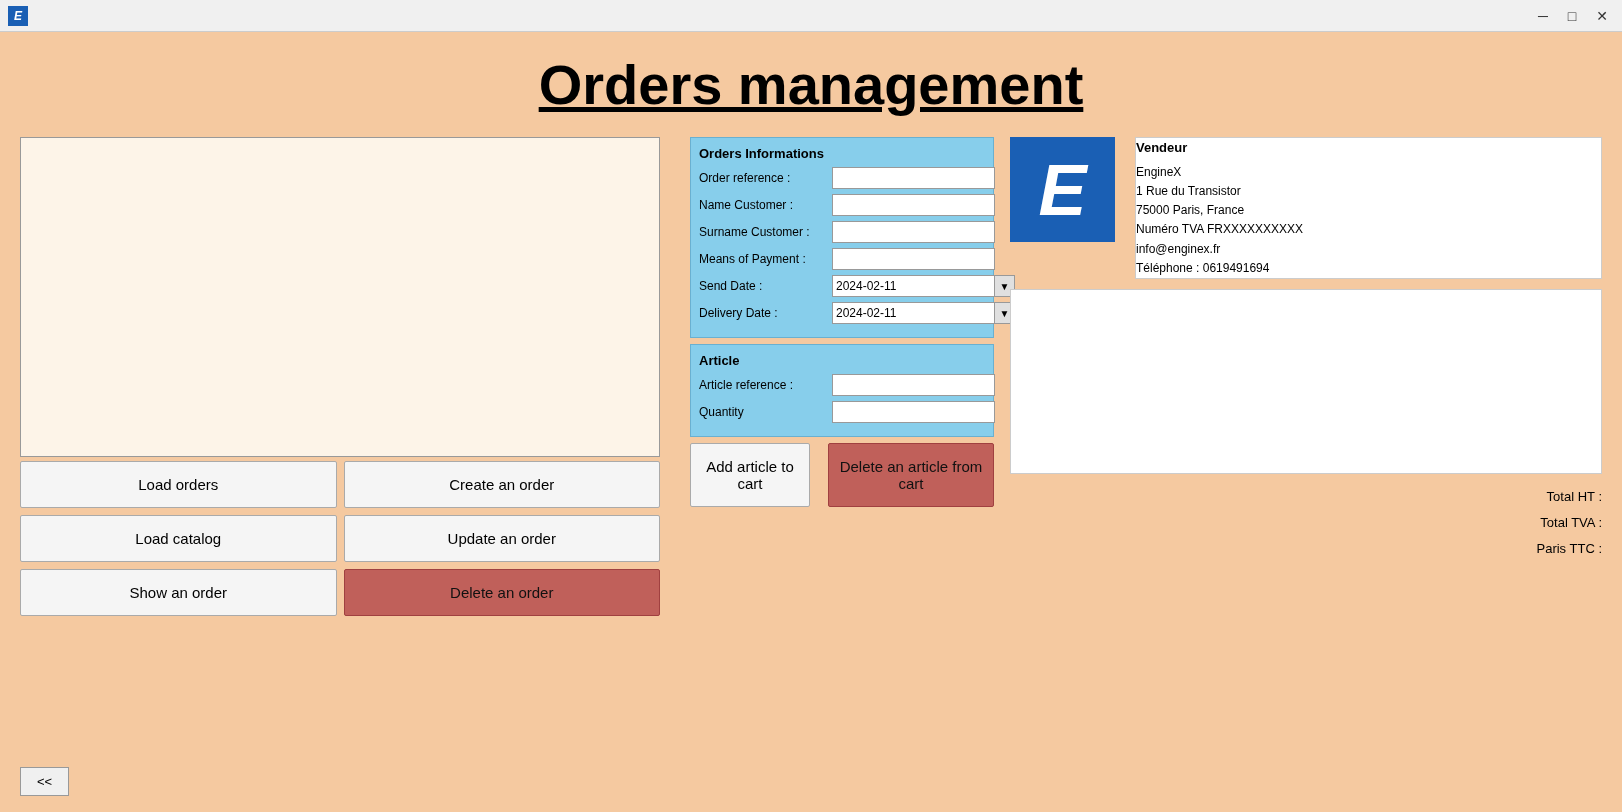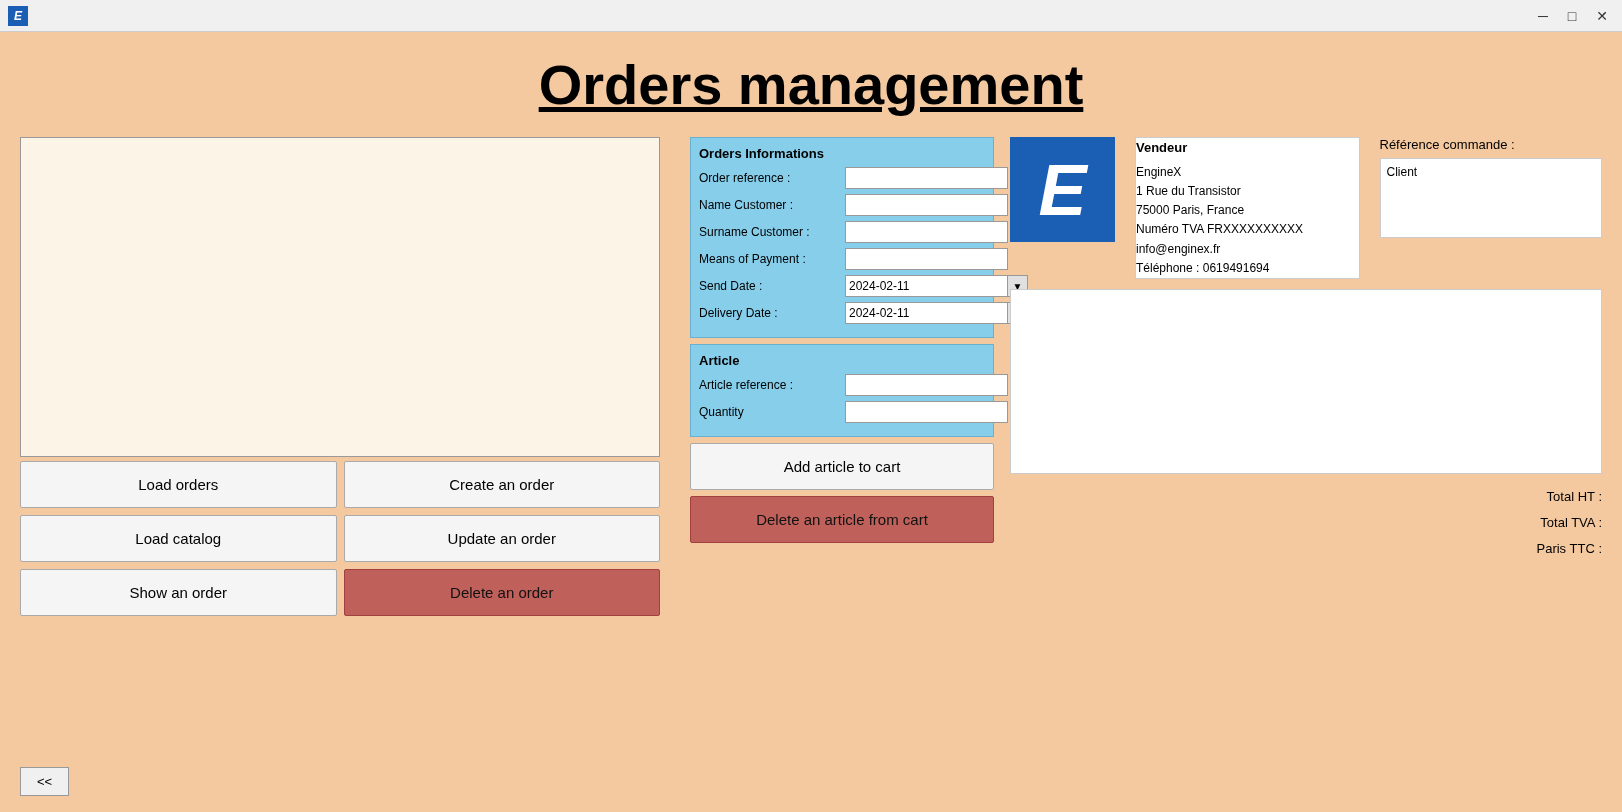--- a/index.html
+++ b/index.html
@@ -131,21 +131,21 @@
       font-size: 13px;
       font-weight: bold;
       margin-bottom: 6px;
       color: #000;
     }
 
     .form-row {
       display: flex;
       align-items: center;
       margin-bottom: 5px;
-      gap: 16px;
+      gap: 3px;
     }
 
     .form-label {
       font-size: 12px;
       color: #000;
       width: 130px;
       flex-shrink: 0;
     }
 
     .form-input {
@@ -187,22 +187,22 @@
     }
 
     .article-box {
       background: #87ceeb;
       border: 1px solid #6ab0d0;
       padding: 8px;
     }
 
     .middle-buttons {
       display: flex;
-      flex-direction: column;
-      gap: 6px;
+      flex-direction: row;
+      gap: 18px;
       margin-top: 6px;
     }
 
     
     .right-panel {
       flex: 1;
       margin-left: 16px;
       min-width: 520px;
     }
 
@@ -392,26 +392,20 @@
         <div class="vendor-info">
           <div class="vendor-title">Vendeur</div>
           <div>EngineX</div>
           <div>1 Rue du Transistor</div>
           <div>75000 Paris, France</div>
           <div>Numéro TVA FRXXXXXXXXXX</div>
           <div>info@enginex.fr</div>
           <div>Téléphone : 0619491694</div>
         </div>
 
-        <div class="ref-client-section">
-          <div class="ref-line">Référence commande :</div>
-          <div class="client-box">
-            <div>Client</div>
-          </div>
-        </div>
       </div>
 
       <div class="order-items-box"></div>
 
       <div class="totals-section">
         <div>
           <span>Total HT :</span>
           <span></span>
         </div>
         <div>

